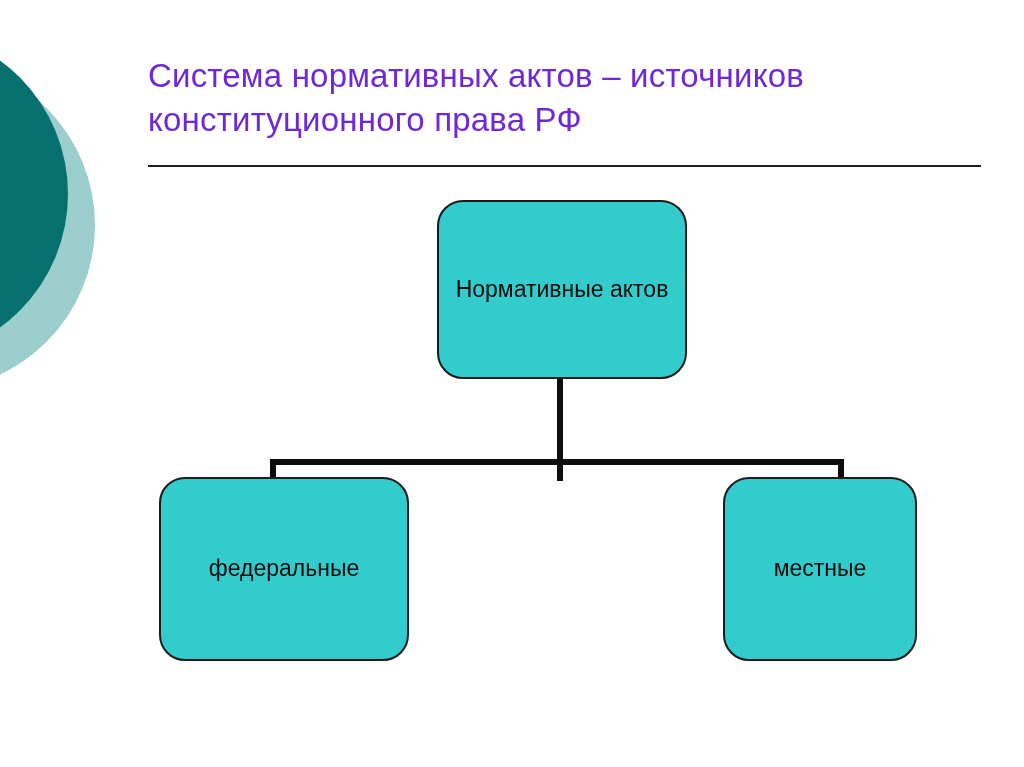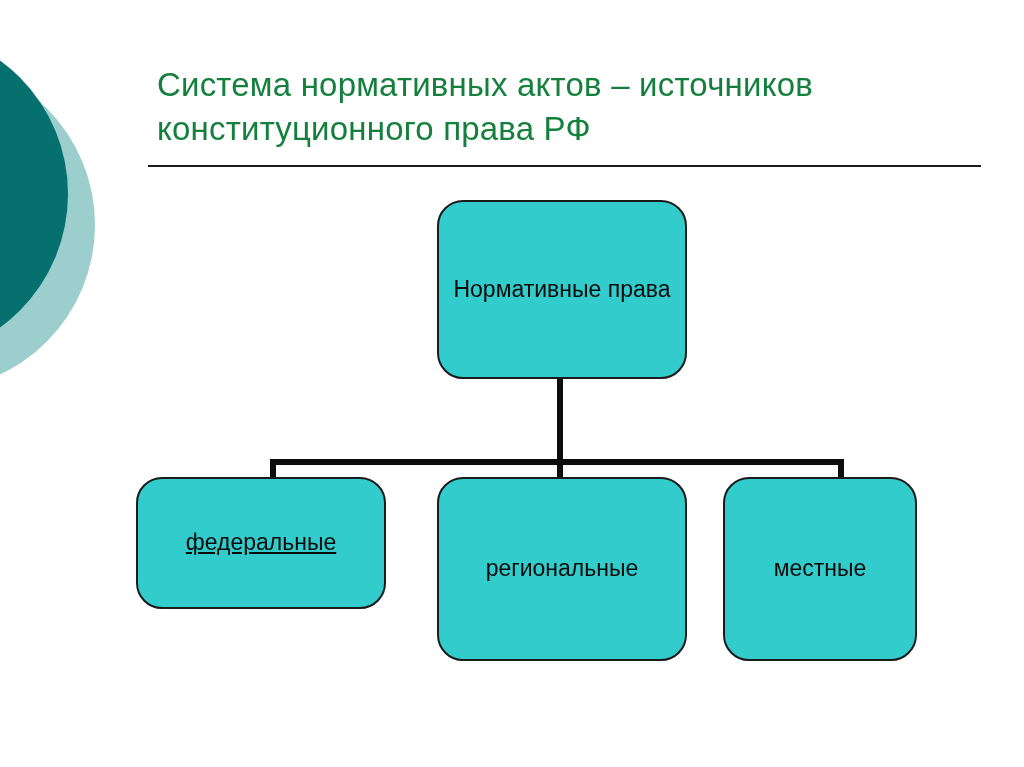--- a/index.html
+++ b/index.html
@@ -41,23 +41,23 @@
   
   #title-block {
     position: absolute;
     left: 148px;
     top: 54px;
     width: 840px;
   }
   #title-text {
     font-size: 33px;
     line-height: 1.34;
-    color: #15803d;
+    color: #6d28d9;
     font-weight: normal;
-    margin: 9px;
+    margin: 0;
     letter-spacing: 0.2px;
   }
   #title-rule {
     position: absolute;
     left: 148px;
     top: 165px;
     width: 833px;
     height: 0;
     border-top: 2px solid #1c1c1c;
   }
@@ -86,25 +86,24 @@
     padding: 6px 10px;
     z-index: 2;
   }
   #node-root {
     left: 437px;
     top: 200px;
     width: 250px;
     height: 179px;
   }
   #node-federal {
-    left: 136px;
+    left: 159px;
     top: 477px;
     width: 250px;
-    height: 132px;
-    text-decoration: underline;
+    height: 184px;
   }
   #node-regional {
     left: 437px;
     top: 477px;
     width: 250px;
     height: 184px;
   }
   #node-local {
     left: 723px;
     top: 477px;
@@ -164,29 +163,26 @@
 
   <div id="diagram">
 
     <div class="conn" id="conn-stem"></div>
     <div class="conn" id="conn-bar"></div>
     <div class="conn" id="conn-drop-left"></div>
     <div class="conn" id="conn-drop-mid"></div>
     <div class="conn" id="conn-drop-right"></div>
 
     <div class="node" id="node-root">
-      <span>Нормативные права</span>
+      <span>Нормативные актов</span>
     </div>
 
     <div class="node" id="node-federal">
       <span>федеральные</span>
     </div>
 
-    <div class="node" id="node-regional">
-      <span>региональные</span>
-    </div>
 
     <div class="node" id="node-local">
       <span>местные</span>
     </div>
 
   </div>
 </div>
 
 </body></html>

